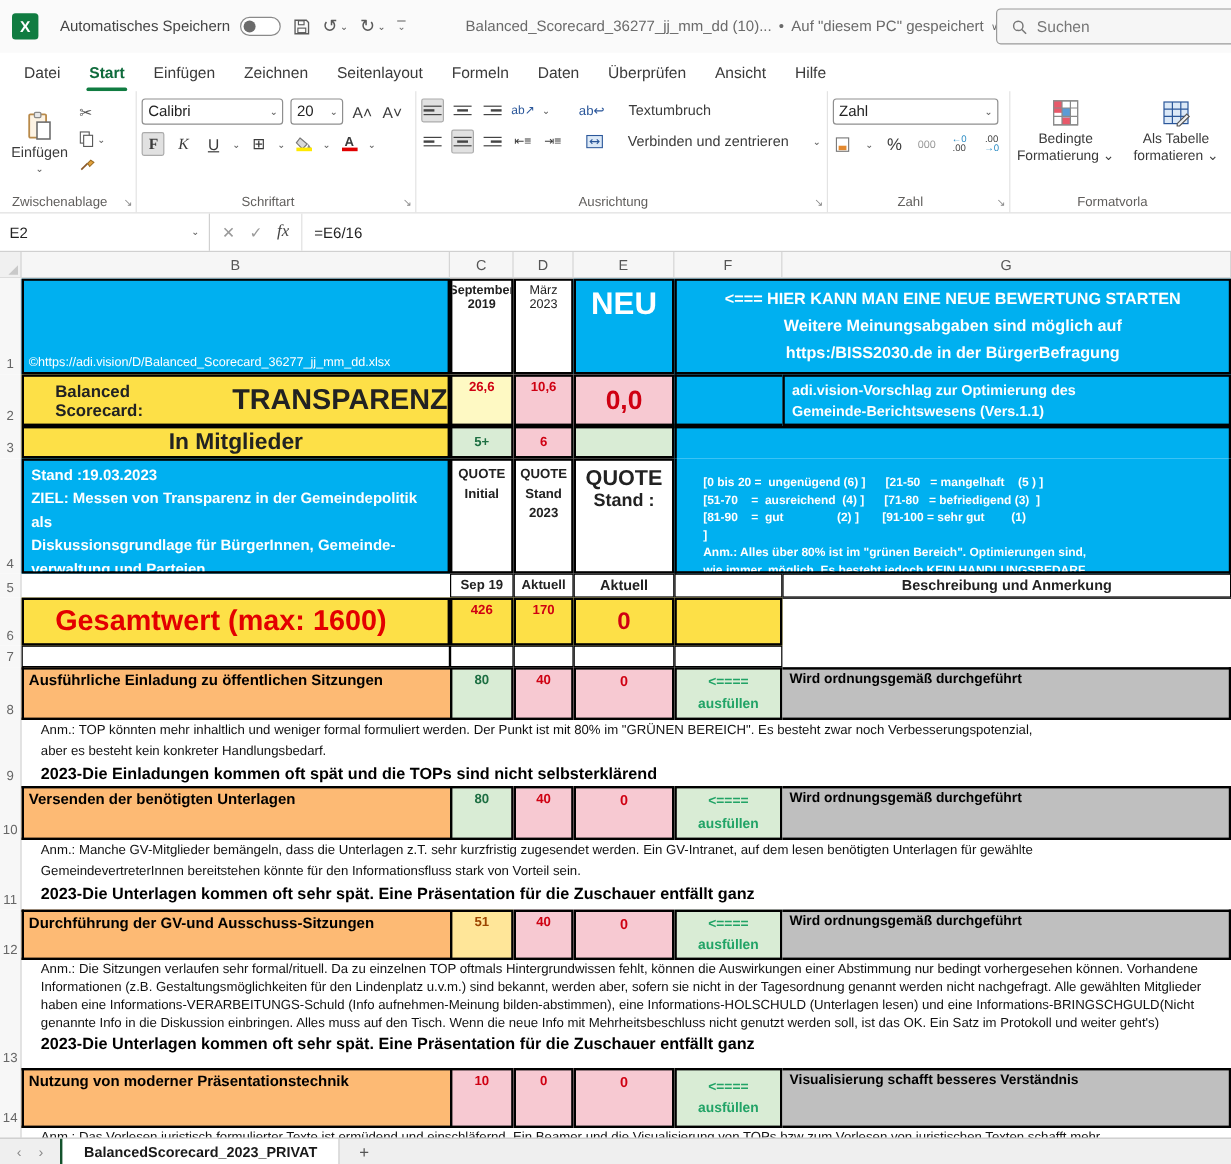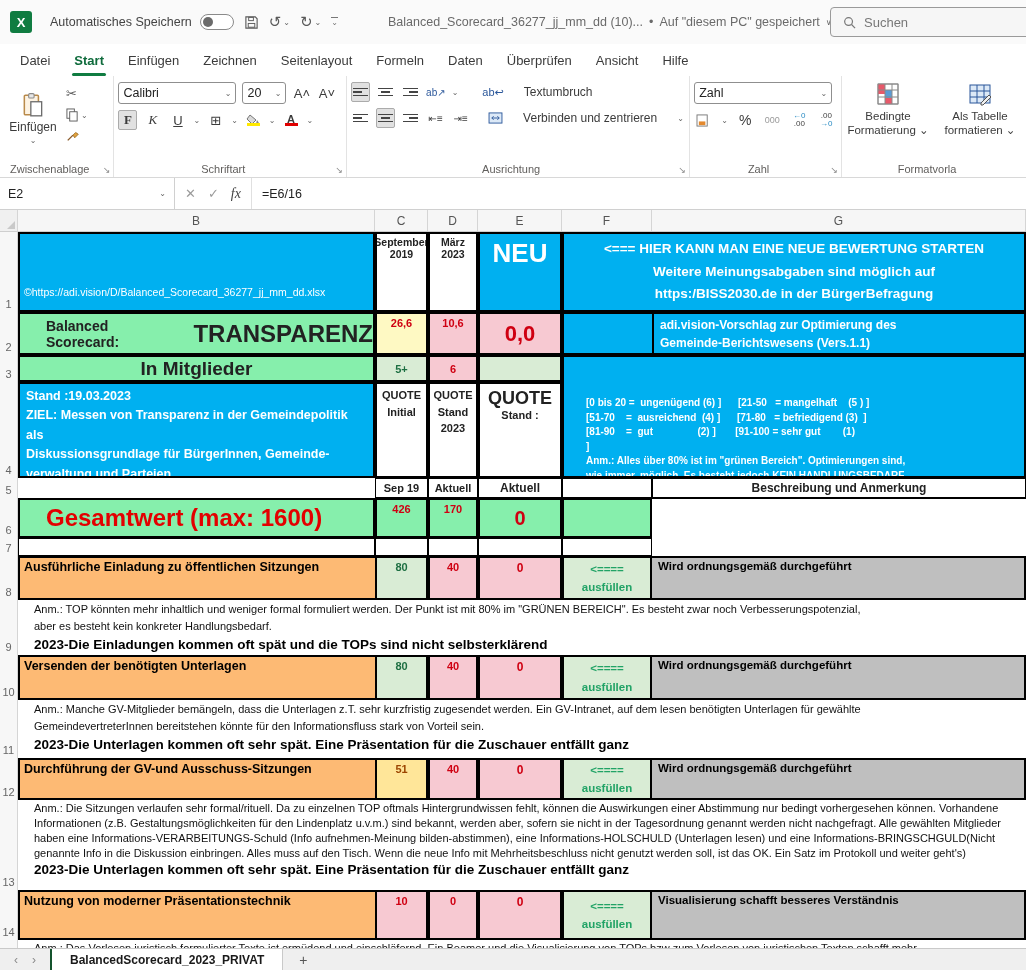--- a/index.html
+++ b/index.html
@@ -62,21 +62,21 @@
 
   
   .sheet{position:absolute;top:232px;left:0;width:1026px;height:738px;overflow:hidden;background:#fff;}
   .grow{display:flex;width:1026px;}
   .cell{overflow:hidden;position:relative;}
   .num{width:18px;background:#f7f7f7;border-right:1px solid #d5d5d5;color:#666;font-size:11px;display:flex;align-items:flex-end;justify-content:center;padding-bottom:2px;}
   .wB{width:357px;} .wC{width:53px;} .wD{width:50px;} .wE{width:84px;} .wF{width:90px;} .wG{width:374px;}
   .wFG{width:464px;}
   .wBody{width:1008px;}
   .cyan{background:#00b0f0;color:#fff;}
-  .yellow{background:#86efac;}
+  .yellow{background:#fde047;}
   .blk{border:2px solid #000;}
   .blkT{border-top:2px solid #000;} .blkB{border-bottom:2px solid #000;} .blkL{border-left:2px solid #000;} .blkR{border-right:2px solid #000;}
   .thin{border:1px solid #000;}
   .ml{white-space:pre-line;}
   .mlw{white-space:pre-wrap;}
   .ctr{display:flex;align-items:center;justify-content:center;text-align:center;}
   .topc{display:flex;justify-content:center;text-align:center;}
   .vals{font-weight:bold;font-size:11px;}
   .red{color:#cf0012;} .dgreen{color:#1d6f42;}
   .itemtitle{background:#fdba74;font-weight:bold;font-size:12.5px;padding:2px 4px;color:#000;}
@@ -367,26 +367,26 @@
     <div class="ch wD">D</div>
     <div class="ch wE">E</div>
     <div class="ch wF">F</div>
     <div class="ch wG">G</div>
   </div>
 
   <div class="sheet">
 
     <div class="grow" style="height:80px;">
       <div class="num">1</div>
-      <div class="cell wB cyan blk" style="display:flex;align-items:flex-end;padding:12px 4px;">
+      <div class="cell wB cyan blk" style="display:flex;align-items:flex-end;padding:2px 4px;">
         <span style="font-size:10.5px;">©https://adi.vision/D/Balanced_Scorecard_36277_jj_mm_dd.xlsx</span>
       </div>
       <div class="cell wC blk ml topc" style="font-weight:bold;font-size:10.5px;padding-top:2px;">September
 2019</div>
-      <div class="cell wD blk ml topc" style="font-weight:bold;font-size:10.5px;padding-top:2px;">März
+      <div class="cell wD blk ml topc" style="font-weight:normal;font-size:10.5px;padding-top:2px;">März
 2023</div>
       <div class="cell wE cyan blk" style="display:flex;justify-content:center;padding-top:4px;font-weight:bold;font-size:26px;">NEU</div>
       <div class="cell wFG cyan blk ml ctr" style="font-weight:bold;font-size:13.5px;line-height:1.7;">&lt;=== HIER KANN MAN EINE NEUE BEWERTUNG STARTEN
 Weitere Meinungsabgaben  sind möglich auf
 https:/BISS2030.de in der BürgerBefragung</div>
     </div>
 
     <div class="grow" style="height:43px;">
       <div class="num">2</div>
       <div class="cell wB yellow blk" style="display:flex;align-items:center;gap:14px;padding-left:26px;">
@@ -416,21 +416,21 @@
 ZIEL: Messen von Transparenz in der Gemeindepolitik als
 Diskussionsgrundlage für BürgerInnen, Gemeinde-
 verwaltung und Parteien</div>
       <div class="cell wC blk ml topc" style="font-weight:bold;font-size:11px;padding-top:3px;line-height:1.5;">QUOTE
 Initial</div>
       <div class="cell wD blk ml topc" style="font-weight:bold;font-size:11px;padding-top:3px;line-height:1.5;">QUOTE
 Stand
 2023</div>
       <div class="cell wE blk" style="display:flex;flex-direction:column;align-items:center;padding-top:4px;">
         <span style="font-weight:bold;font-size:18px;">QUOTE</span>
-        <span style="font-weight:bold;font-size:11px;">Stand :</span>
+        <span style="font-weight:bold;font-size:15px;">Stand :</span>
       </div>
       <div class="cell wFG cyan blkL blkR blkB mlw" style="font-weight:bold;font-size:10px;padding:14px 4px 0 22px;line-height:1.45;">[0 bis 20 =  ungenügend (6) ]      [21-50   = mangelhaft    (5 ) ]
 [51-70    =  ausreichend  (4) ]      [71-80   = befriedigend (3)  ]
 [81-90    =  gut                (2) ]       [91-100 = sehr gut        (1)
 ]
 Anm.: Alles über 80% ist im "grünen Bereich". Optimierungen sind,
 wie immer, möglich. Es besteht jedoch KEIN HANDLUNGSBEDARF
 etwas zu ändern.</div>
     </div>
 

